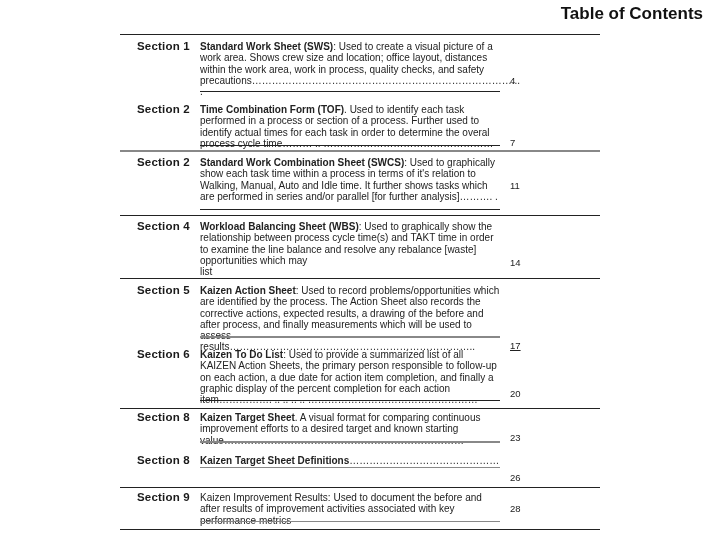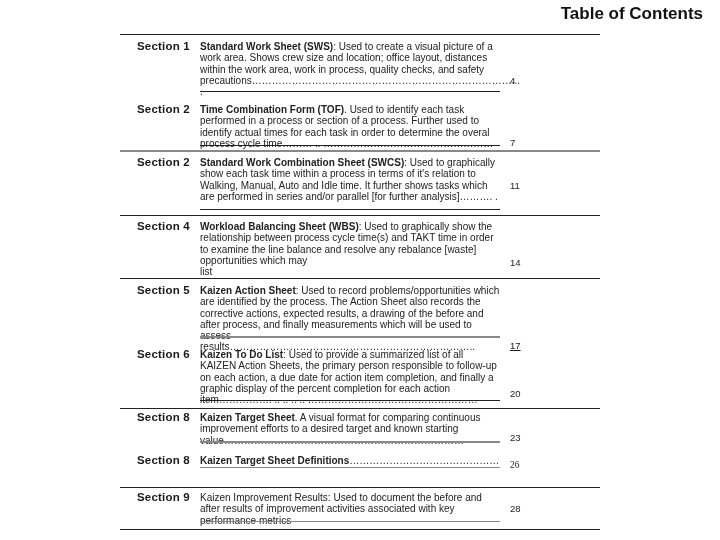--- a/index.html
+++ b/index.html
@@ -102,21 +102,21 @@
   </div>
   <div class="page" style="top:21px;">23</div>
 </div>
 <div class="under gray" style="top:441px;"></div>
 
 <div class="entry" style="top:454px;">
   <div class="sec-label">Section 8</div>
   <div class="desc">
     <b>Kaizen Target Sheet Definitions</b><span></span><span>………………………………………</span>
   </div>
-  <div class="page" style="top:6px;font-family:Liberation Serif, serif;">26</div>
+  <div class="page" style="top:18px;">26</div>
 </div>
 <div class="under" style="top:467px; border-top-color:#888;"></div>
 
 <div class="entry" style="top:491px;">
   <div class="sec-label">Section 9</div>
   <div class="desc">
     <span>Kaizen Improvement Results</span><span>:</span><span>  Used to document the before and after results of improvement activities associated with key performance metrics</span>
   </div>
   <div class="page" style="top:12px;">28</div>
 </div>

